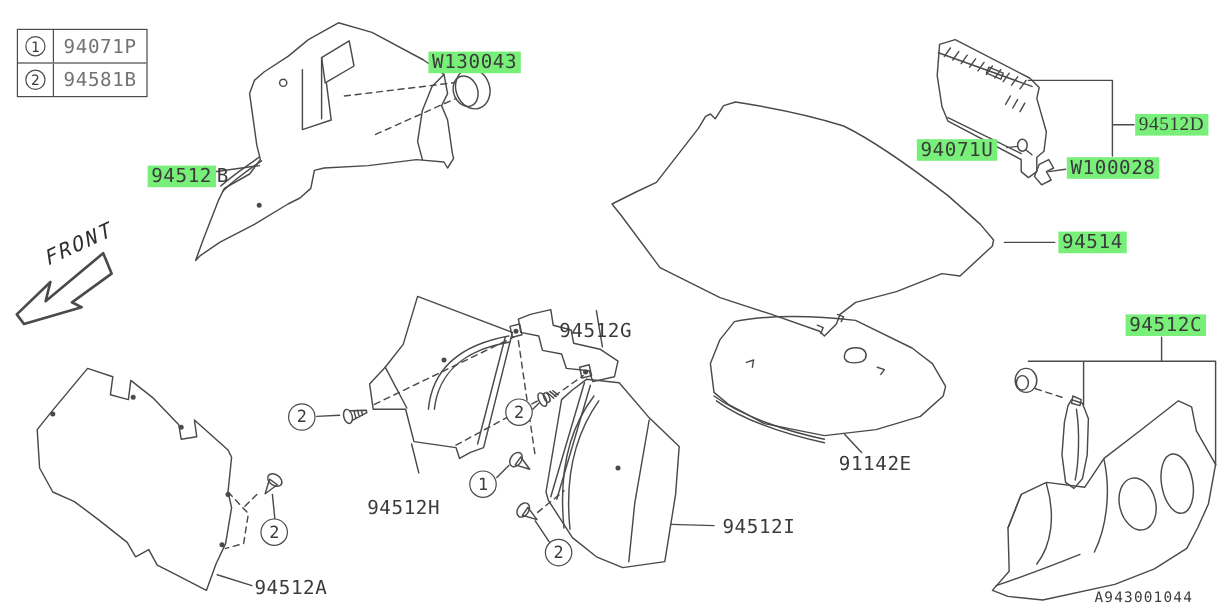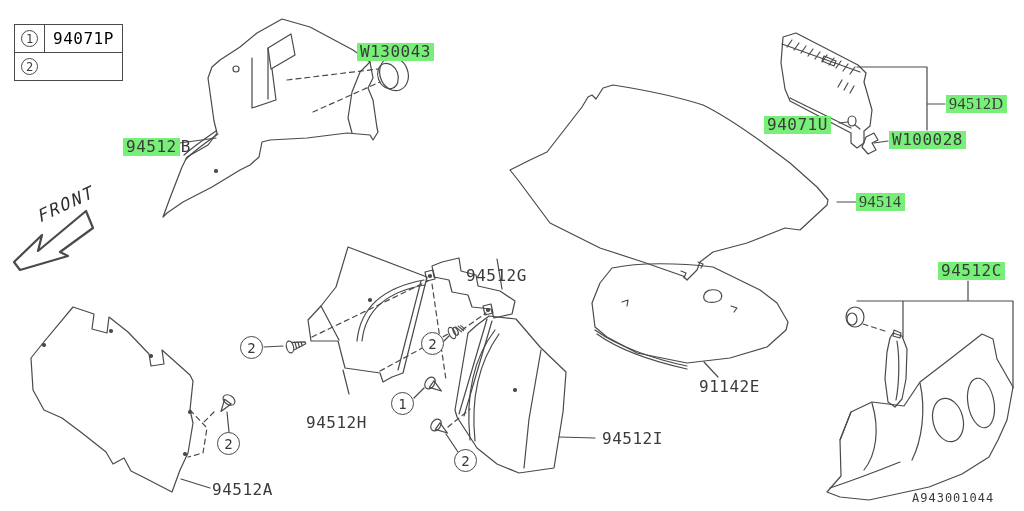--- a/index.html
+++ b/index.html
@@ -14,21 +14,21 @@
   .co{position:absolute;width:23px;height:23px;border:1.4px solid #4a4a4a;border-radius:50%;
       display:flex;align-items:center;justify-content:center;font-size:14px;color:#3b3b3b;
       background:#fff;box-sizing:border-box;}
   #legend{position:absolute;left:14px;top:24px;border:1.6px solid #4a4a4a;background:#fff;}
   .lrow{display:flex;align-items:center;height:27px;}
   .lrow + .lrow{border-top:1.6px solid #4a4a4a;}
   .lcirc{width:17px;height:17px;border:1.4px solid #4a4a4a;border-radius:50%;margin:0 6px;
          font-size:12px;display:flex;align-items:center;justify-content:center;color:#3b3b3b;
          box-sizing:border-box;flex:0 0 auto;}
   .lcode{border-left:1.6px solid #4a4a4a;align-self:stretch;display:flex;align-items:center;
-         padding:0 8px;font-size:16px;letter-spacing:.5px;color:#000000;}
+         padding:0 8px;font-size:16px;letter-spacing:.5px;color:#737373;}
   #front-label{position:absolute;left:42px;top:206px;font-size:17px;font-style:italic;
                letter-spacing:2px;color:#2e2e2e;transform:rotate(-25deg) skewX(-6deg);
                transform-origin:0 100%;}
   #footer-code{position:absolute;left:912px;top:491px;font-size:12px;letter-spacing:1px;color:#3b3b3b;}
 </style>
 </head>
 <body>
 
 <div id="stage">
 
@@ -190,34 +190,35 @@
     </g>
   </svg>
 
   <div id="legend">
     <div class="lrow">
       <span class="lcirc">1</span>
       <span class="lcode">94071P</span>
     </div>
     <div class="lrow">
       <span class="lcirc">2</span>
+      <span class="lcode">94581B</span>
     </div>
   </div>
 
   <div class="lbl hl" style="left:357px;top:43px;text-align:right;">W130043</div>
 
   <div class="lblrow" style="left:87px;top:138px;">
     <span class="lbl hl" style="position:static;">94512</span>
     <span class="plain">B</span>
   </div>
 
   <div class="lbl hl" style="left:946px;top:95px;font-family:Liberation Serif, serif;">94512D</div>
   <div class="lbl hl" style="left:764px;top:116px;">94071U</div>
   <div class="lbl hl" style="left:889px;top:131px;">W100028</div>
-  <div class="lbl hl" style="left:856px;top:193px;font-family:Liberation Serif, serif;">94514</div>
+  <div class="lbl hl" style="left:882px;top:193px;">94514</div>
   <div class="lbl hl" style="left:938px;top:262px;">94512C</div>
 
   <div class="lbl" style="left:466px;top:244px;margin-top:23px;">94512G</div>
   <div class="lbl" style="left:306px;top:414px;">94512H</div>
   <div class="lbl" style="left:602px;top:430px;text-align:center;">94512I</div>
   <div class="lbl" style="left:699px;top:378px;">91142E</div>
   <div class="lbl" style="left:212px;top:481px;">94512A</div>
 
   <div class="co" style="left:240px;top:336px;">2</div>
   <div class="co" style="left:217px;top:432px;">2</div>

